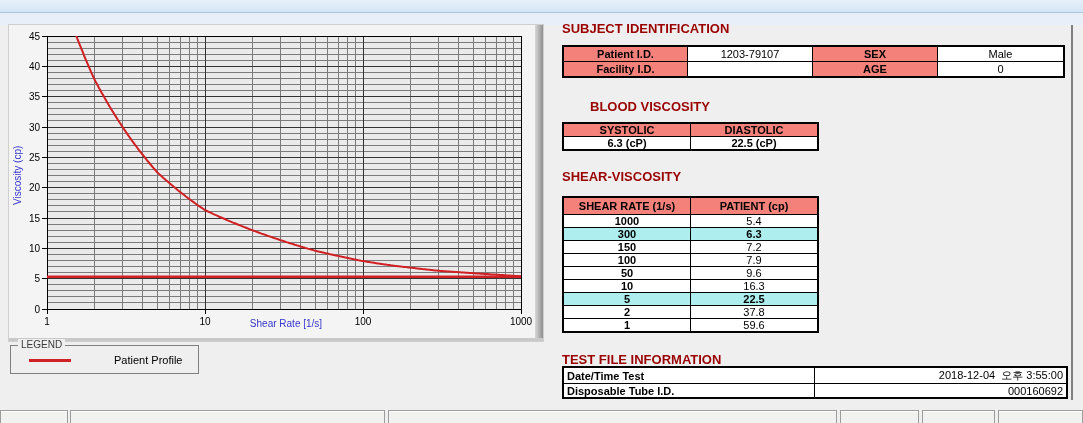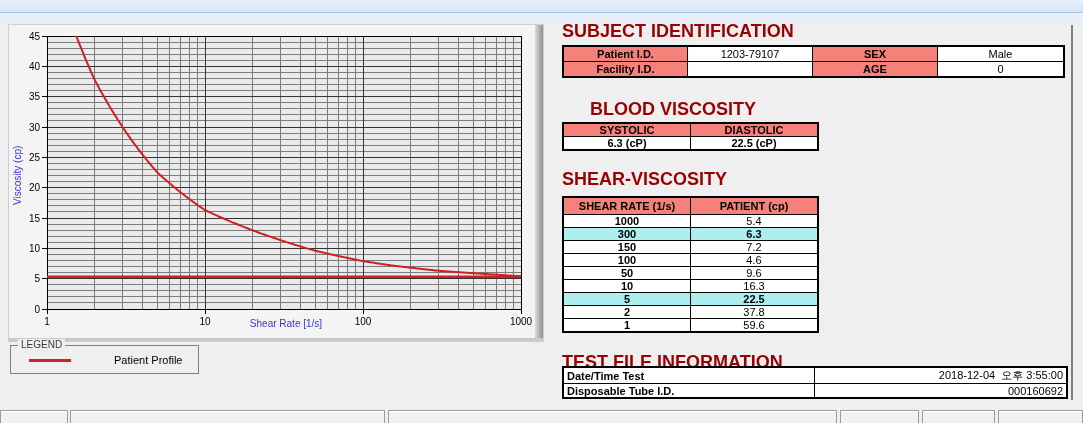--- a/index.html
+++ b/index.html
@@ -26,21 +26,21 @@
   
   .legend-box{position:absolute;left:10px;top:345px;width:187px;height:27px;
               border:1px solid #7f7f7f;background:#efefef;}
   .legend-title{position:absolute;left:7px;top:-7px;padding:0 3px;background:#efefef;
                 font-size:10px;color:#3a3a3a;}
   .legend-row{position:absolute;left:18px;top:8px;display:flex;align-items:center;gap:10px;}
   .legend-line{width:42px;height:3px;background:#d02023;}
   .legend-label{font-size:11px;color:#000;padding-left:33px;}
 
   
-  .heading{position:absolute;font-size:18px;font-weight:bold;color:#9a0000;white-space:nowrap;}
+  .heading{position:absolute;font-size:13px;font-weight:bold;color:#9a0000;white-space:nowrap;}
 
   
   table.dtable{position:absolute;border-collapse:collapse;table-layout:fixed;
                border:2px solid #000;background:#fff;}
   table.dtable td,table.dtable th{border:1px solid #000;font-size:11px;padding:0 2px;
                text-align:center;overflow:hidden;white-space:nowrap;}
   .hdr{background:#f5827a;font-weight:bold;color:#000;}
   .subj td{height:14px;}
   .blood td,.blood th{height:11px;}
   .bval{font-weight:bold;}
@@ -241,21 +241,21 @@
         <tr class="hl">
           <td class="rate">300</td>
           <td class="pval">6.3</td>
         </tr>
         <tr>
           <td class="rate">150</td>
           <td class="pval">7.2</td>
         </tr>
         <tr>
           <td class="rate">100</td>
-          <td class="pval">4.6</td>
+          <td class="pval">7.9</td>
         </tr>
         <tr>
           <td class="rate">50</td>
           <td class="pval">9.6</td>
         </tr>
         <tr>
           <td class="rate">10</td>
           <td class="pval">16.3</td>
         </tr>
         <tr class="hl">

